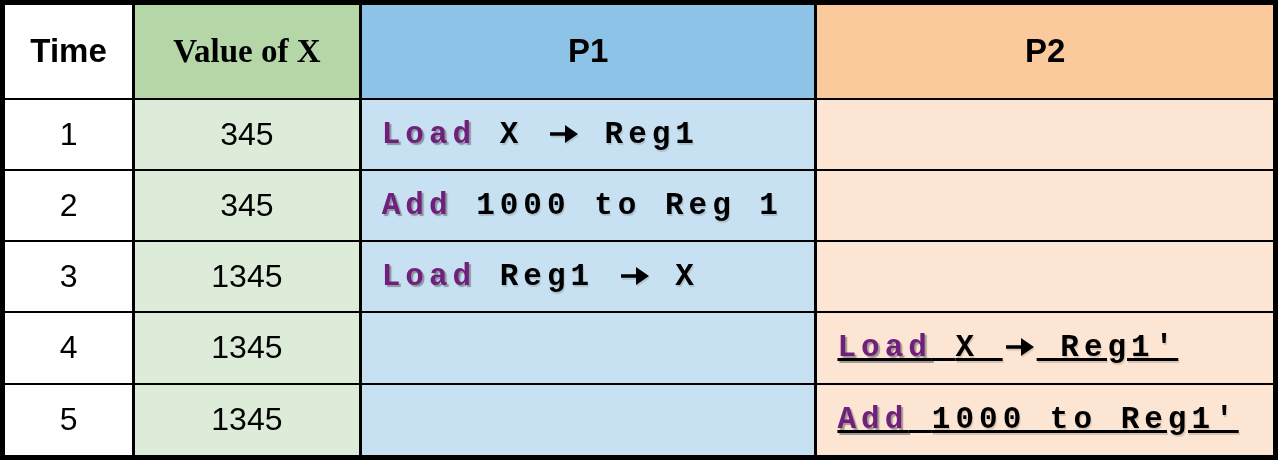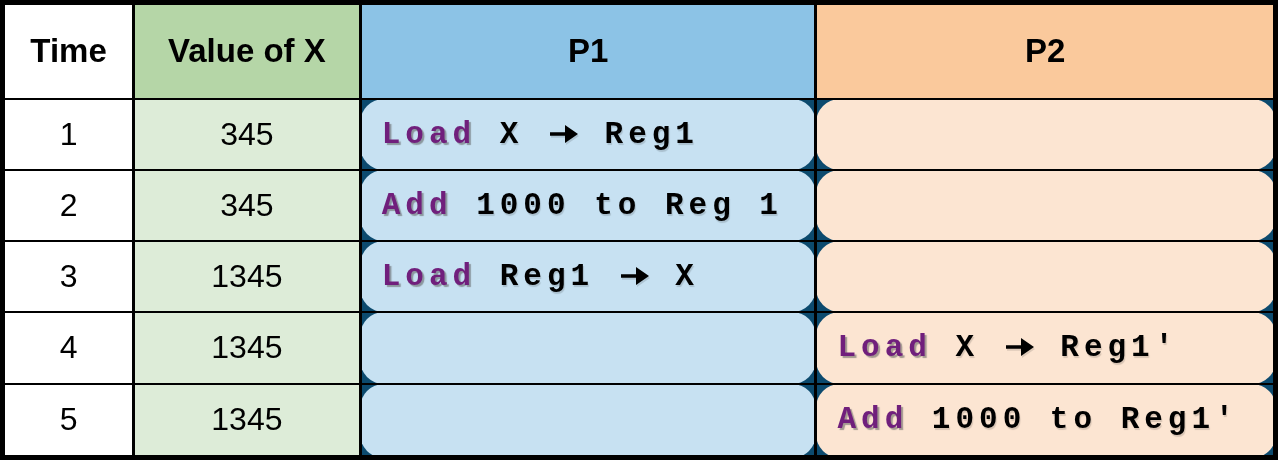--- a/index.html
+++ b/index.html
@@ -23,46 +23,45 @@
 
   th {
     font-family: "Liberation Sans", sans-serif;
     font-weight: bold;
     font-size: 33px;
     color: #000;
     text-align: center;
     vertical-align: middle;
   }
   .hdr-time   { background: var(--time-bg); }
-  .hdr-green  { background: var(--green-h); }
+  .hdr-green  { background: var(--green-h); font-family: Liberation Serif, serif; }
   .hdr-blue   { background: var(--blue-h); }
   .hdr-orange { background: var(--orange-h); }
 
   td.time-cell, td.value-cell {
     font-family: "Liberation Sans", sans-serif;
     font-size: 32px;
     color: #000;
     text-align: center;
     vertical-align: middle;
   }
   td.time-cell  { background: var(--time-bg); }
   td.value-cell { background: var(--green-b); }
   td.p1-cell    { background: var(--blue-b); }
-  td.p2-cell    { background: var(--orange-b); }
+  td.p2-cell    { background: var(--orange-b); text-decoration: underline; }
 
   td.code-cell {
     font-family: "Liberation Mono", "DejaVu Sans Mono", monospace;
     font-weight: bold;
     font-size: 31px;
     letter-spacing: 5px;
     color: #000;
     vertical-align: middle;
     padding-left: 20px;
     white-space: pre;
-    border-radius: 24px;
   }
   .kw {
     color: var(--kw);
     text-shadow: 2px 2px 1px rgba(90, 90, 90, 0.55);
   }
   .code-rest {
     color: #000;
     text-shadow: 1px 2px 1px rgba(0, 0, 0, 0.15);
   }
   .arrow-icon {

